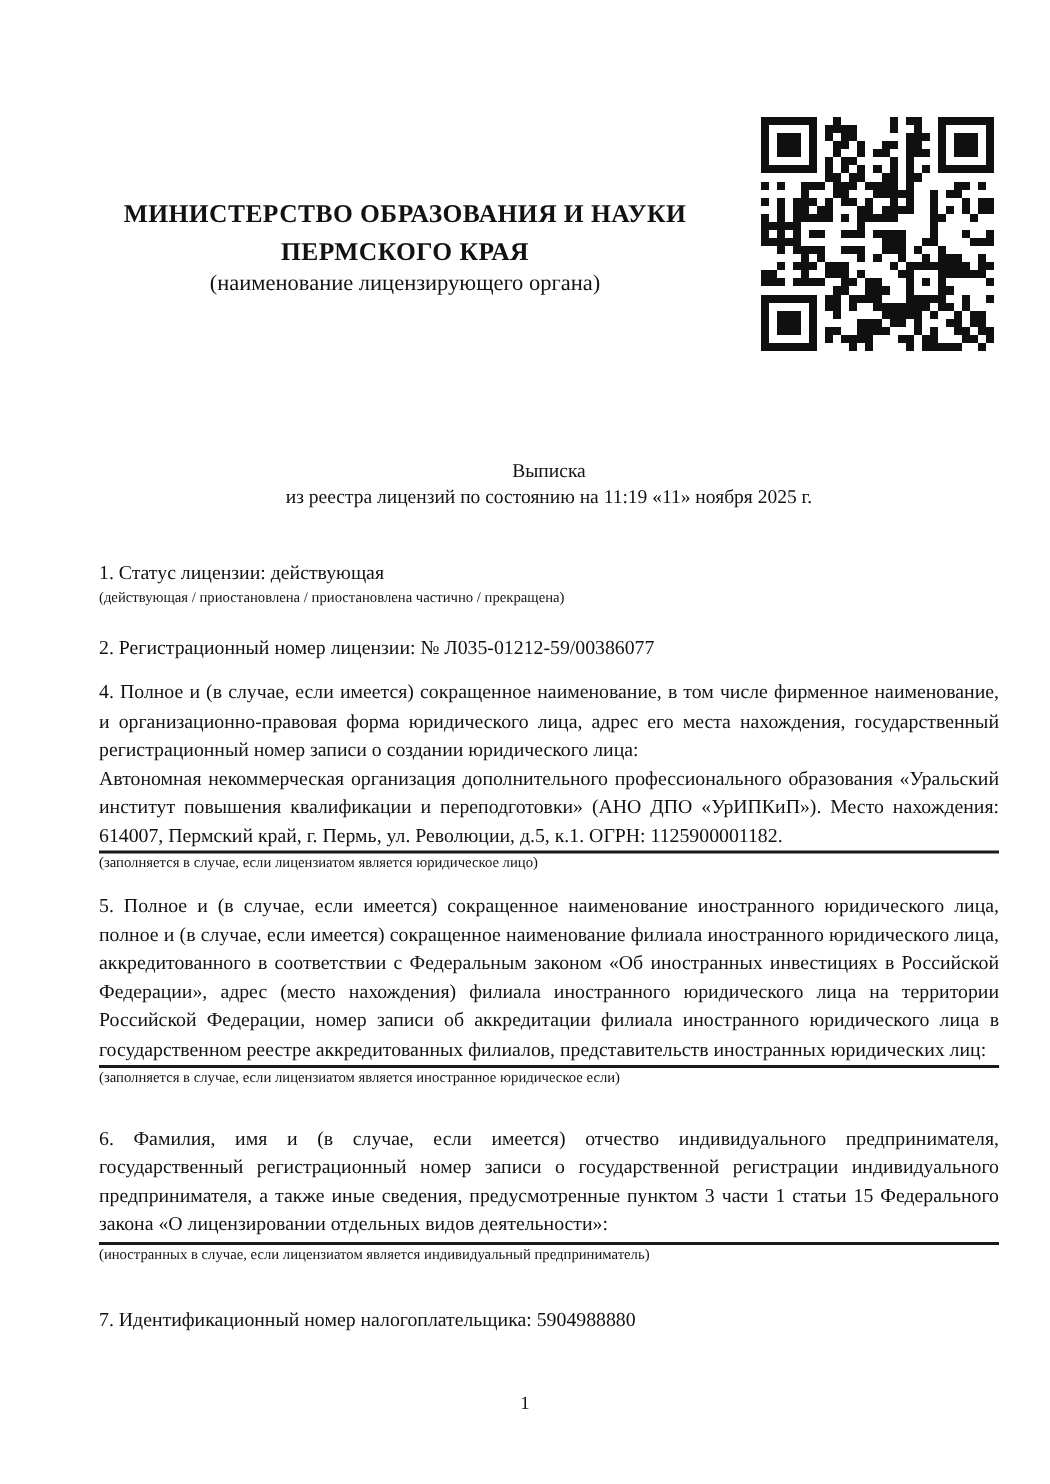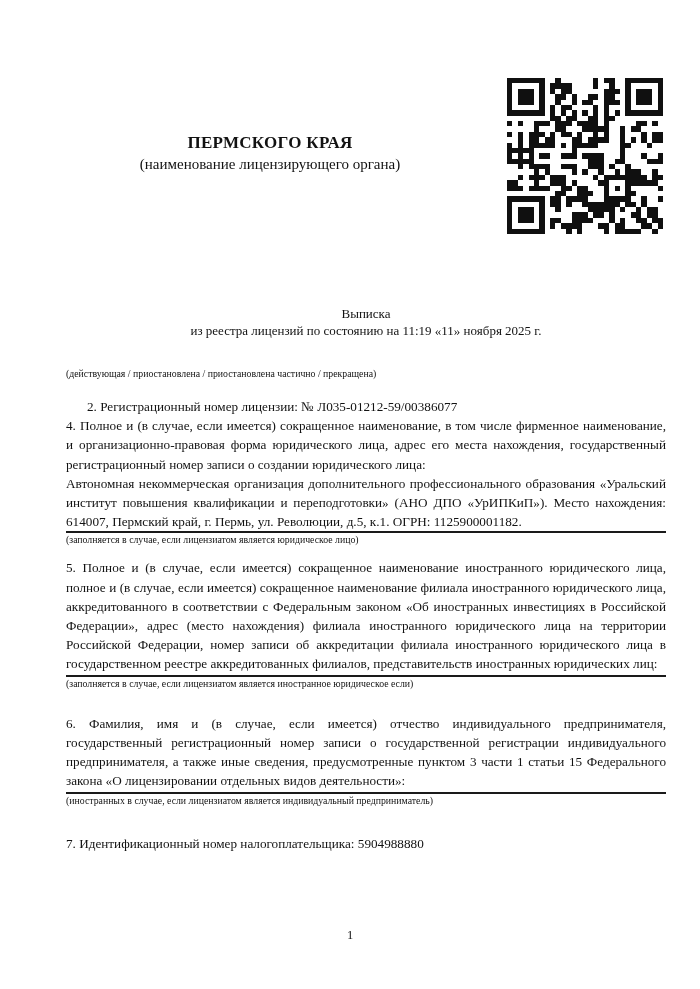--- a/index.html
+++ b/index.html
@@ -72,23 +72,23 @@
   }
   .field-caption {
     box-sizing: border-box;
     width: 100%;
     padding-right: 72px;
     text-align: left;
     font-size: 9.8px;
     line-height: 13px;
   }
   .mt-cap  { margin-top: 1px; }
-  .mt-i2   { margin-top: 17px; margin-left: 21px; }
+  .mt-i2   { margin-top: 17px; }
   .mt-i3   { margin-top: 13px; }
-  .mt-i4   { }
+  .mt-i4   { margin-top: 10px; }
   .mt-i5   { margin-top: 12px; }
   .mt-r5   { margin-top: 1px; }
   .mt-i6   { margin-top: 24px; }
   .mt-r6   { margin-top: 2px; }
   .mt-i7   { margin-top: 27px; }
   .mt-i1   { margin-top: 6px; }
 
   .page-number {
     position: absolute;
     top: 928px;
@@ -519,33 +519,35 @@
         <rect x="21" y="28" width="1" height="1"></rect>
         <rect x="22" y="28" width="1" height="1"></rect>
         <rect x="23" y="28" width="1" height="1"></rect>
         <rect x="24" y="28" width="1" height="1"></rect>
         <rect x="27" y="28" width="1" height="1"></rect>
       </svg>
   </div>
 
   <div class="ministry">
     <div class="ministry-name">
+      <div>МИНИСТЕРСТВО ОБРАЗОВАНИЯ И НАУКИ</div>
       <div>ПЕРМСКОГО КРАЯ</div>
     </div>
     <div class="ministry-caption">(наименование лицензирующего органа)</div>
   </div>
 
   <div class="doc-title">
     <div>Выписка</div>
     <div>из реестра лицензий по состоянию на 11:19 «11» ноября 2025 г.</div>
   </div>
 
   <div class="content">
 
     <div>
+      <div class="item-text mt-i1">1. Статус лицензии: действующая</div>
       <div class="field-caption mt-cap">(действующая / приостановлена / приостановлена частично / прекращена)</div>
     </div>
 
     <div>
       <div class="item-text mt-i2">2. Регистрационный номер лицензии: № Л035-01212-59/00386077</div>
     </div>
 
 
     <div>
       <div class="item-text justify mt-i4">4. Полное и (в случае, если имеется) сокращенное наименование, в том числе фирменное наименование, и организационно-правовая форма юридического лица, адрес его места нахождения, государственный регистрационный номер записи о создании юридического лица:</div>

